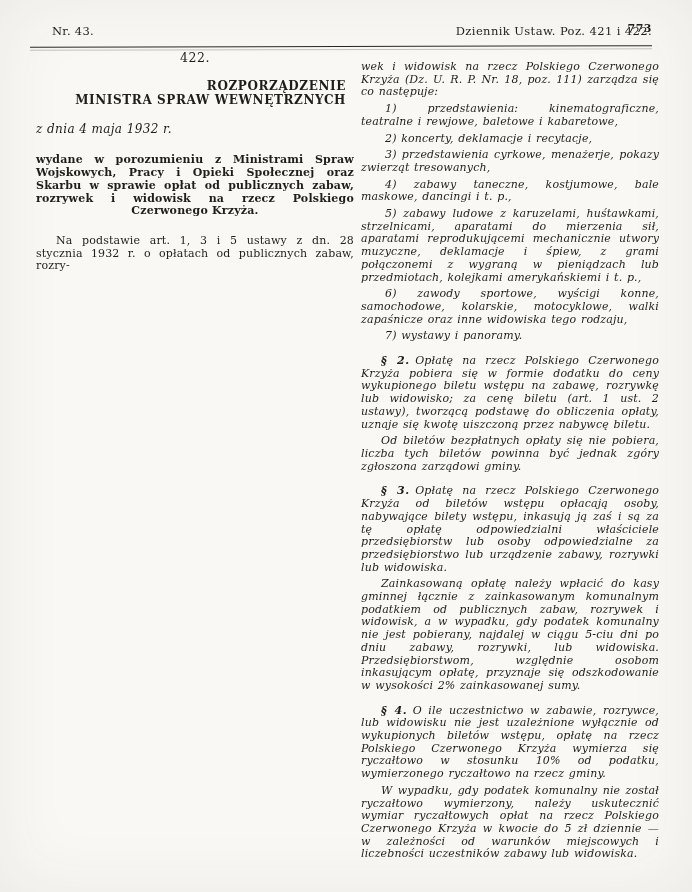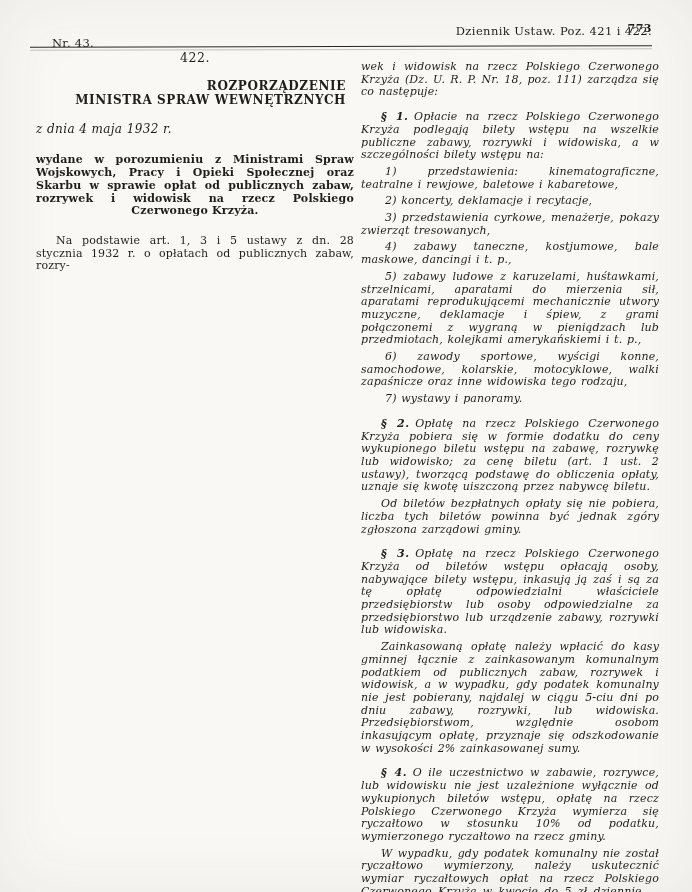--- a/index.html
+++ b/index.html
@@ -15,21 +15,21 @@
     overflow:hidden;
     box-shadow:inset 0 0 70px rgba(60,55,45,0.07);
     color:#211e1a;
   }
   
   .header{
     position:absolute;top:24px;left:52px;right:40px;
     height:16px;
     font-size:11.5px;
   }
-  .hdr-issue{position:absolute;left:0;top:12px;letter-spacing:0.3px;text-align:center;}
+  .hdr-issue{position:absolute;left:0;top:0;letter-spacing:0.3px;text-align:center;}
   .hdr-title{position:absolute;left:0;right:0;top:0;text-align:right;letter-spacing:0.4px;}
   .hdr-page{position:absolute;right:0;top:-2px;font-weight:bold;font-size:11px;letter-spacing:0.5px;}
   .rule{
     position:absolute;top:46px;left:30px;width:622px;
     border-top:1.8px solid #2a2722;
     transform:rotate(-0.15deg);
   }
   .rule2{
     position:absolute;top:49px;left:30px;width:622px;
     border-top:1px solid rgba(42,39,34,0.25);
@@ -93,21 +93,20 @@
       <span>ROZPORZĄDZENIE</span><br>
       <span>MINISTRA SPRAW WEWNĘTRZNYCH</span>
     </p>
     <p class="act-date">z dnia 4 maja 1932 r.</p>
     <p class="act-subtitle">wydane w porozumieniu z Ministrami Spraw Wojskowych, Pracy i Opieki Społecznej oraz Skarbu w sprawie opłat od publicznych zabaw, rozrywek i widowisk na rzecz Polskiego Czerwonego Krzyża.</p>
     <p class="act-intro">Na podstawie art. 1, 3 i 5 ustawy z dn. 28 stycznia 1932 r. o opłatach od publicznych zabaw, rozry-</p>
   </div>
 
   <div class="col-right">
       <p class="para cont"><span>wek i widowisk na rzecz Polskiego Czerwonego Krzyża (Dz. U. R. P. Nr. 18, poz. 111) zarządza się co następuje:</span></p>
-      <p class="para ind gap"><span class="secnum">§ 1.</span> <span>Opłacie na rzecz Polskiego Czerwonego Krzyża podlegają bilety wstępu na wszelkie publiczne zabawy, rozrywki i widowiska, a w szczególności bilety wstępu na:</span></p>
       <p class="para ind-list"><span>1) przedstawienia: kinematograficzne, teatralne i rewjowe, baletowe i kabaretowe,</span></p>
       <p class="para ind-list"><span>2) koncerty, deklamacje i recytacje,</span></p>
       <p class="para ind-list"><span>3) przedstawienia cyrkowe, menażerje, pokazy zwierząt tresowanych,</span></p>
       <p class="para ind-list"><span>4) zabawy taneczne, kostjumowe, bale maskowe, dancingi i t. p.,</span></p>
       <p class="para ind-list"><span>5) zabawy ludowe z karuzelami, huśtawkami, strzelnicami, aparatami do mierzenia sił, aparatami reprodukującemi mechanicznie utwory muzyczne, deklamacje i śpiew, z grami połączonemi z wygraną w pieniądzach lub przedmiotach, kolejkami amerykańskiemi i t. p.,</span></p>
       <p class="para ind-list"><span>6) zawody sportowe, wyścigi konne, samochodowe, kolarskie, motocyklowe, walki zapaśnicze oraz inne widowiska tego rodzaju,</span></p>
       <p class="para ind-list"><span>7) wystawy i panoramy.</span></p>
       <p class="para ind gap"><span class="secnum">§ 2.</span> <span>Opłatę na rzecz Polskiego Czerwonego Krzyża pobiera się w formie dodatku do ceny wykupionego biletu wstępu na zabawę, rozrywkę lub widowisko; za cenę biletu (art. 1 ust. 2 ustawy), tworzącą podstawę do obliczenia opłaty, uznaje się kwotę uiszczoną przez nabywcę biletu.</span></p>
       <p class="para ind"><span>Od biletów bezpłatnych opłaty się nie pobiera, liczba tych biletów powinna być jednak zgóry zgłoszona zarządowi gminy.</span></p>
       <p class="para ind gap"><span class="secnum">§ 3.</span> <span>Opłatę na rzecz Polskiego Czerwonego Krzyża od biletów wstępu opłacają osoby, nabywające bilety wstępu, inkasują ją zaś i są za tę opłatę odpowiedzialni właściciele przedsiębiorstw lub osoby odpowiedzialne za przedsiębiorstwo lub urządzenie zabawy, rozrywki lub widowiska.</span></p>

